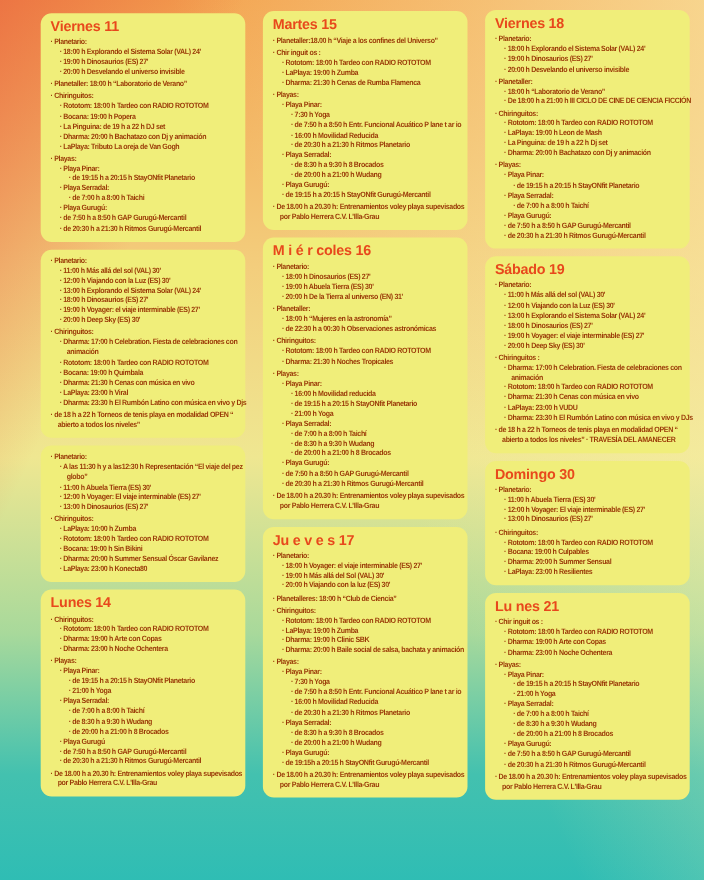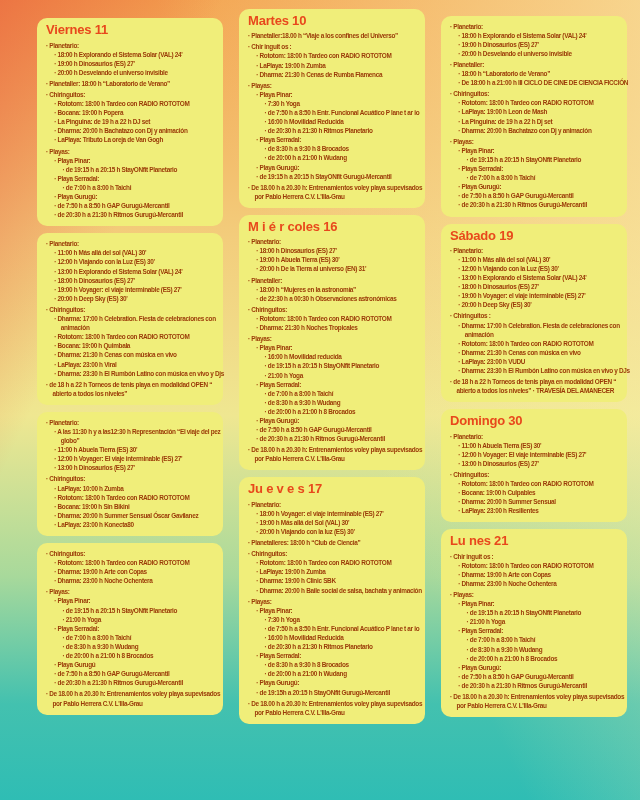--- a/index.html
+++ b/index.html
@@ -97,41 +97,42 @@
         <p class="line l1" style="padding-left: 16px;">· 12:00 h Voyager: El viaje interminable (ES) 27'</p>
         <p class="line l1" style="padding-left: 16px;">· 13:00 h Dinosaurios (ES) 27'</p>
         <p class="line l0" style="padding-left: 7px;">· Chiringuitos:</p>
         <p class="line l1" style="padding-left: 16px;">· LaPlaya: 10:00 h Zumba</p>
         <p class="line l1" style="padding-left: 16px;">· Rototom: 18:00 h Tardeo con RADIO ROTOTOM</p>
         <p class="line l1" style="padding-left: 16px;">· Bocana: 19:00 h Sin Bikini</p>
         <p class="line l1" style="padding-left: 16px;">· Dharma: 20:00 h Summer Sensual Óscar Gavilanez</p>
         <p class="line l1" style="padding-left: 16px;">· LaPlaya: 23:00 h Konecta80</p>
       </section>
       <section class="card">
+        <h2 class="title">Lunes 14</h2>
         <p class="line l0" style="padding-left: 7px;">· Chiringuitos:</p>
         <p class="line l1" style="padding-left: 16px;">· Rototom: 18:00 h Tardeo con RADIO ROTOTOM</p>
         <p class="line l1" style="padding-left: 16px;">· Dharma: 19:00 h Arte con Copas</p>
         <p class="line l1" style="padding-left: 16px;">· Dharma: 23:00 h Noche Ochentera</p>
         <p class="line l0" style="padding-left: 7px;">· Playas:</p>
         <p class="line l1" style="padding-left: 16px;">· Playa Pinar:</p>
         <p class="line l2" style="padding-left: 25px;">· de 19:15 h a 20:15 h StayONfit Planetario</p>
         <p class="line l2" style="padding-left: 25px;">· 21:00 h Yoga</p>
         <p class="line l1" style="padding-left: 16px;">· Playa Serradal:</p>
         <p class="line l2" style="padding-left: 25px;">· de 7:00 h a 8:00 h Taichí</p>
         <p class="line l2" style="padding-left: 25px;">· de 8:30 h a 9:30 h Wudang</p>
         <p class="line l2" style="padding-left: 25px;">· de 20:00 h a 21:00 h 8 Brocados</p>
         <p class="line l1" style="padding-left: 16px;">· Playa Gurugú</p>
         <p class="line l1" style="padding-left: 16px;">· de 7:50 h a 8:50 h GAP Gurugú-Mercantil</p>
         <p class="line l1" style="padding-left: 16px;">· de 20:30 h a 21:30 h Ritmos Gurugú-Mercantil</p>
         <p class="line l0" style="padding-left: 7px;">· De 18.00 h a 20.30 h: Entrenamientos voley playa supevisados por Pablo Herrera C.V. L'Illa-Grau</p>
       </section>
     </div>
     <div class="col">
       <section class="card">
-        <h2 class="title">Martes 10</h2>
+        <h2 class="title">Martes 15</h2>
         <p class="line l0" style="padding-left: 7px;">· Planetaller:18.00 h “Viaje a los confines del Universo”</p>
         <p class="line l0" style="padding-left: 7px;">· Chir inguit os :</p>
         <p class="line l1" style="padding-left: 16px;">· Rototom: 18:00 h Tardeo con RADIO ROTOTOM</p>
         <p class="line l1" style="padding-left: 16px;">· LaPlaya: 19:00 h Zumba</p>
         <p class="line l1" style="padding-left: 16px;">· Dharma: 21:30 h Cenas de Rumba Flamenca</p>
         <p class="line l0" style="padding-left: 7px;">· Playas:</p>
         <p class="line l1" style="padding-left: 16px;">· Playa Pinar:</p>
         <p class="line l2" style="padding-left: 25px;">· 7:30 h Yoga</p>
         <p class="line l2" style="padding-left: 25px;">· de 7:50 h a 8:50 h Entr. Funcional Acuático P lane t ar io</p>
         <p class="line l2" style="padding-left: 25px;">· 16:00 h Movilidad Reducida</p>
@@ -190,20 +191,21 @@
         <p class="line l1" style="padding-left: 16px;">· Playa Serradal:</p>
         <p class="line l2" style="padding-left: 25px;">· de 8:30 h a 9:30 h 8 Brocados</p>
         <p class="line l2" style="padding-left: 25px;">· de 20:00 h a 21:00 h Wudang</p>
         <p class="line l1" style="padding-left: 16px;">· Playa Gurugú:</p>
         <p class="line l1" style="padding-left: 16px;">· de 19:15h a 20:15 h StayONfit Gurugú-Mercantil</p>
         <p class="line l0" style="padding-left: 7px;">· De 18.00 h a 20.30 h: Entrenamientos voley playa supevisados por Pablo Herrera C.V. L'Illa-Grau</p>
       </section>
     </div>
     <div class="col">
       <section class="card">
+        <h2 class="title">Viernes 18</h2>
         <p class="line l0" style="padding-left: 7px;">· Planetario:</p>
         <p class="line l1" style="padding-left: 16px;">· 18:00 h Explorando el Sistema Solar (VAL) 24'</p>
         <p class="line l1" style="padding-left: 16px;">· 19:00 h Dinosaurios (ES) 27'</p>
         <p class="line l1" style="padding-left: 16px;">· 20:00 h Desvelando el universo invisible</p>
         <p class="line l0" style="padding-left: 7px;">· Planetaller:</p>
         <p class="line l1" style="padding-left: 16px;">· 18:00 h “Laboratorio de Verano”</p>
         <p class="line l1" style="padding-left: 16px;">· De 18:00 h a 21:00 h III CICLO DE CINE DE CIENCIA FICCIÓN</p>
         <p class="line l0" style="padding-left: 7px;">· Chiringuitos:</p>
         <p class="line l1" style="padding-left: 16px;">· Rototom: 18:00 h Tardeo con RADIO ROTOTOM</p>
         <p class="line l1" style="padding-left: 16px;">· LaPlaya: 19:00 h Leon de Mash</p>

